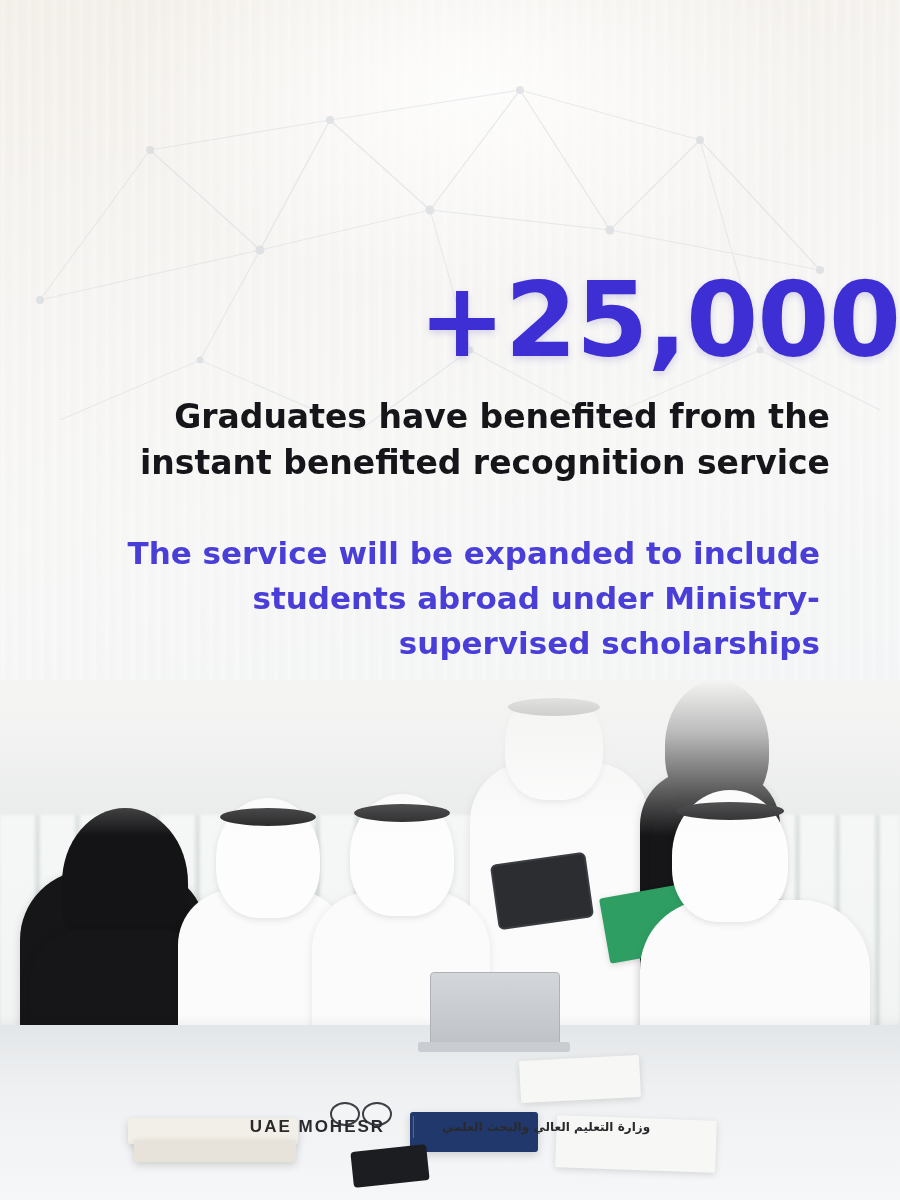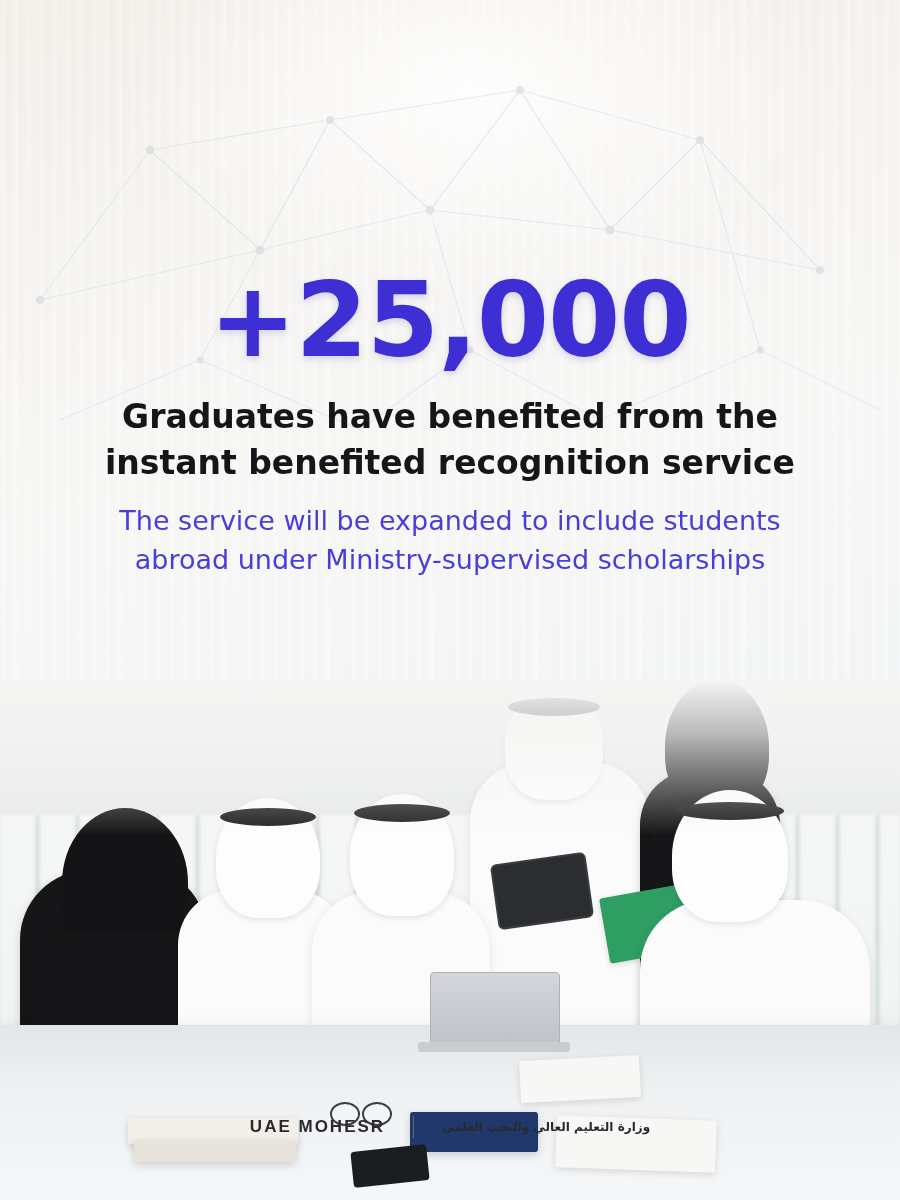--- a/index.html
+++ b/index.html
@@ -55,21 +55,21 @@
     background: radial-gradient(ellipse at center, rgba(255,255,255,0.85) 0%, rgba(255,255,255,0.0) 70%);
     pointer-events: none;
   }
 
   
   .content {
     position: absolute;
     top: 0;
     left: 0;
     width: 900px;
-    text-align: center;
+    text-align: right;
     z-index: 5;
   }
 
   .headline-number {
     margin: 0;
     padding-top: 268px;
     font-family: "DejaVu Sans", sans-serif;
     font-size: 104px;
     line-height: 1.0;
     font-weight: bold;
@@ -82,26 +82,26 @@
     margin: 22px auto 0;
     width: 760px;
     font-family: "DejaVu Sans", sans-serif;
     font-size: 33px;
     line-height: 1.38;
     font-weight: bold;
     color: #16161a;
   }
 
   .headline-note {
-    margin: 16px auto 0;
+    margin: 46px auto 0;
     width: 740px;
     font-family: "DejaVu Sans", sans-serif;
-    font-size: 27px;
+    font-size: 31px;
     line-height: 1.45;
-    font-weight: normal;
+    font-weight: bold;
     color: #4a3ed8;
   }
 
   
   .photo {
     position: absolute;
     left: 0;
     bottom: 0;
     width: 900px;
     height: 520px;

